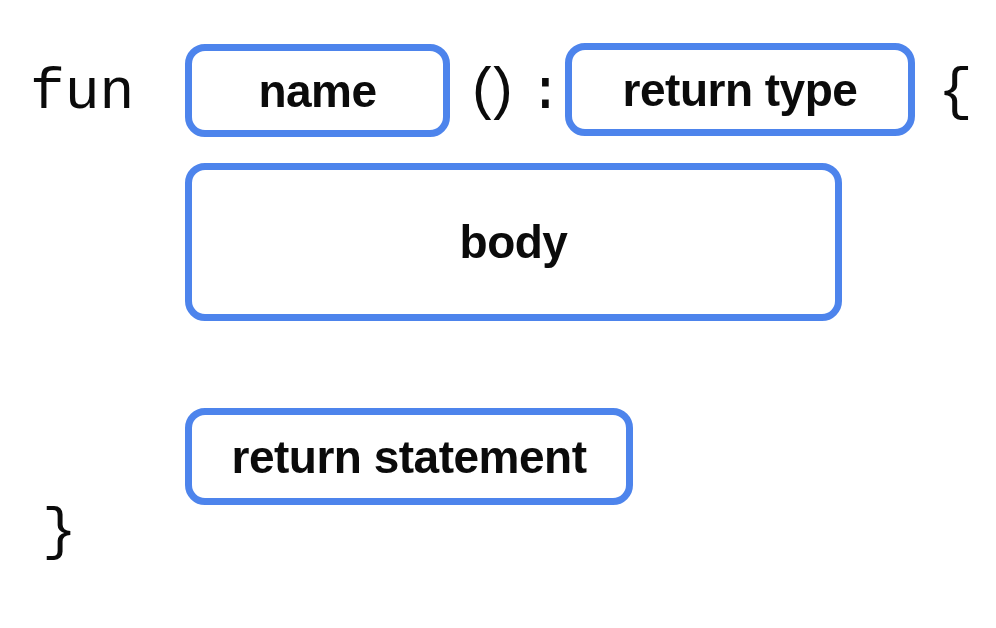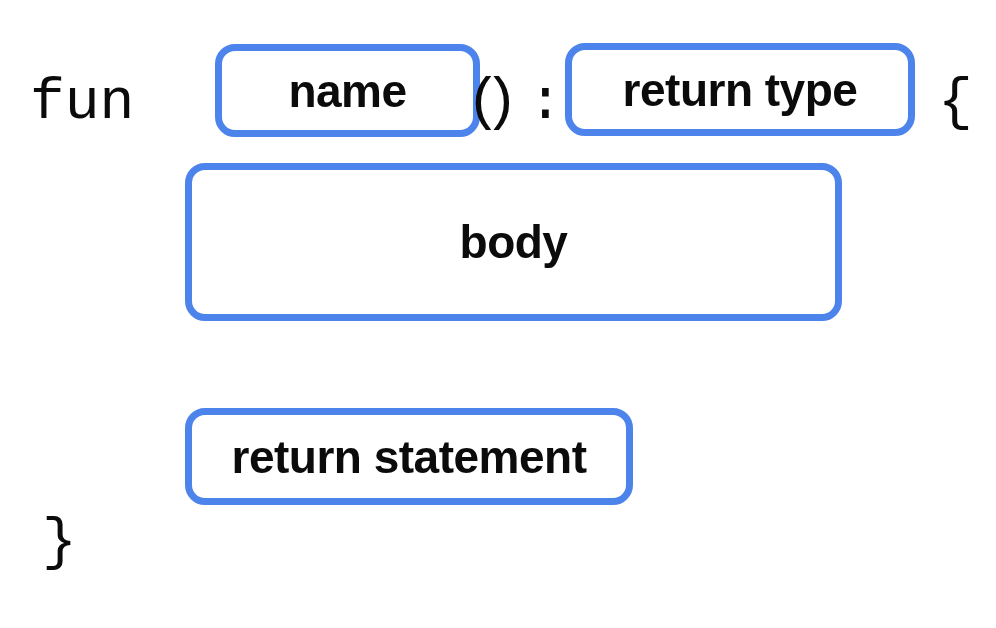--- a/index.html
+++ b/index.html
@@ -19,21 +19,20 @@
     overflow: hidden;
   }
   .mono {
     position: absolute;
     font-family: "Liberation Mono", monospace;
     font-size: 58px;
     line-height: 1;
     font-weight: 400;
     color: var(--ink);
     white-space: pre;
-    margin-top: 10px;
   }
   .pbox {
     position: absolute;
     border: 7px solid var(--blue);
     border-radius: 20px;
     background: var(--bg);
     display: flex;
     align-items: center;
     justify-content: center;
   }
@@ -46,21 +45,21 @@
     white-space: nowrap;
   }
   
   #fun-kw        { left: 30px;  top: 64px; }
   #open-paren    { left: 466px; top: 64px; }
   #close-paren   { left: 484px; top: 64px; }
   #colon         { left: 528px; top: 64px; }
   #open-brace    { left: 938px; top: 64px; }
   #close-brace   { left: 42px;  top: 504px; }
   
-  #name-box      { left: 185px; top: 44px;  width: 265px; height: 93px; margin-left: 30px; }
+  #name-box      { left: 185px; top: 44px;  width: 265px; height: 93px; }
   #return-type-box { left: 565px; top: 43px; width: 350px; height: 93px; }
   #body-box      { left: 185px; top: 163px; width: 657px; height: 158px; }
   #return-statement-box { left: 185px; top: 408px; width: 448px; height: 97px; }
 </style>
 </head>
 <body>
 
 <div id="canvas">
 
   <span id="fun-kw" class="mono">fun</span>

